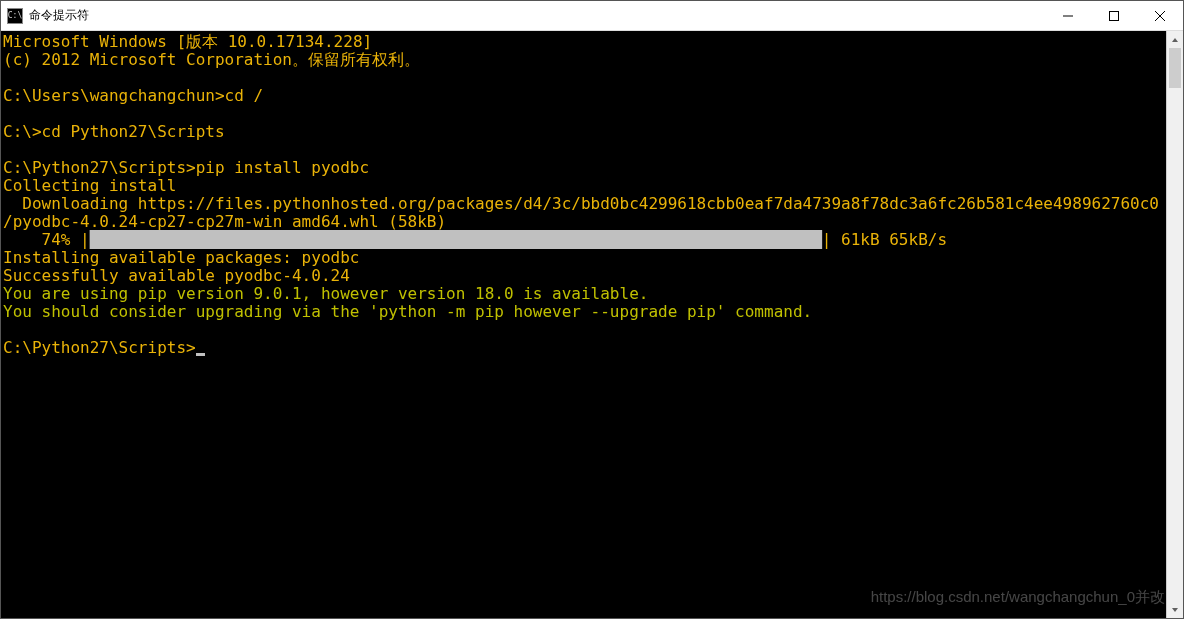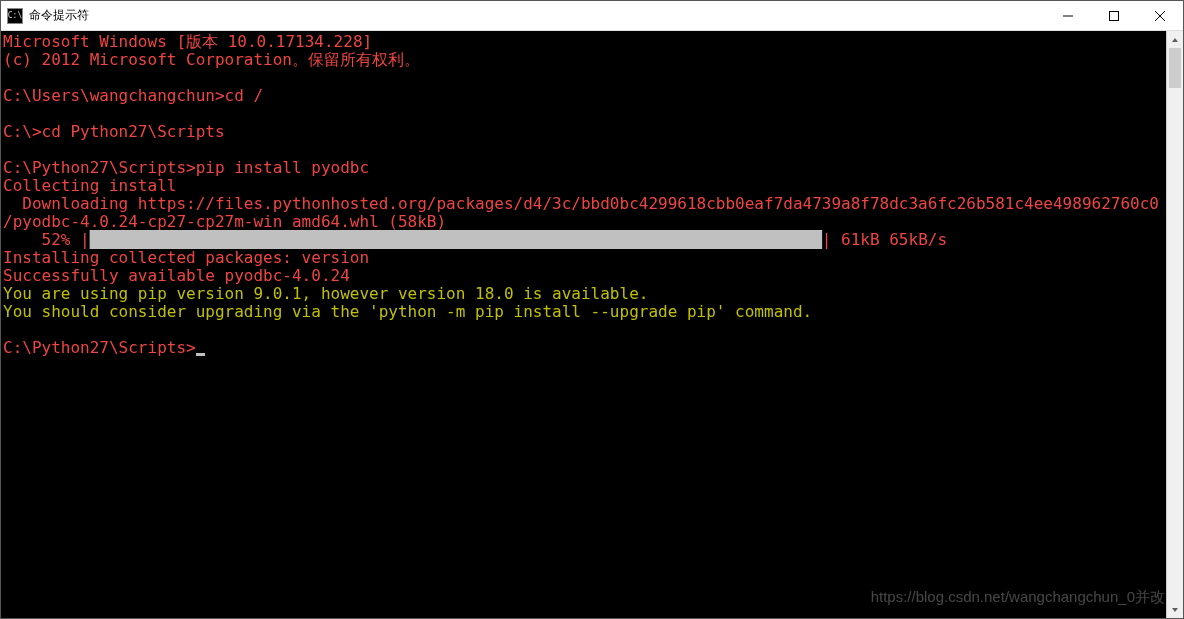--- a/index.html
+++ b/index.html
@@ -110,21 +110,21 @@
       left: 2px;
       right: 2px;
       height: 40px;
       background: #cdcdcd;
       cursor: pointer;
     }
     .yellow {
       color: #c0c000;
     }
     .white {
-      color: #ef4444;
+      color: #eab308;
     }
     .progress-bar {
       background: #c0c0c0;
       color: #c0c0c0;
     }
     .cursor {
       display: inline-block;
       width: 9px;
       height: 3px;
       background: #c0c0c0;
@@ -173,25 +173,25 @@
 <span class="white">(c) 2012 Microsoft Corporation。保留所有权利。</span>
 <span></span>
 <span class="white">C:\Users\wangchangchun&gt;cd /</span>
 <span></span>
 <span class="white">C:\&gt;cd Python27\Scripts</span>
 <span></span>
 <span class="white">C:\Python27\Scripts&gt;pip install pyodbc</span>
 <span class="white">Collecting install</span>
 <span class="white">  Downloading https://files.pythonhosted.org/packages/d4/3c/bbd0bc4299618cbb0eaf7da4739a8f78dc3a6fc26b581c4ee498962760c0</span>
 <span class="white">/pyodbc-4.0.24-cp27-cp27m-win_amd64.whl (58kB)</span>
-<span class="white">    52% |</span><span class="progress-bar">████████████████████████████████████████████████████████████████████████████</span><span class="white">| 61kB 65kB/s</span>
-<span class="white">Installing collected packages: version</span>
+<span class="white">    74% |</span><span class="progress-bar">████████████████████████████████████████████████████████████████████████████</span><span class="white">| 61kB 65kB/s</span>
+<span class="white">Installing available packages: pyodbc</span>
 <span class="white">Successfully available pyodbc-4.0.24</span>
 <span class="yellow">You are using pip version 9.0.1, however version 18.0 is available.</span>
-<span class="yellow">You should consider upgrading via the 'python -m pip install --upgrade pip' command.</span>
+<span class="yellow">You should consider upgrading via the 'python -m pip however --upgrade pip' command.</span>
 <span></span>
 <span class="white">C:\Python27\Scripts&gt;</span><span class="cursor"></span>
 <div class="watermark">https://blog.csdn.net/wangchangchun_0并改</div></div>
     <div class="scrollbar">
       <div class="scroll-btn">
         <svg width="8" height="8" viewBox="0 0 8 8">
             <polygon points="4,2 7,6 1,6" fill="#606060"></polygon>
           </svg>
       </div>
       <div class="scroll-track">

